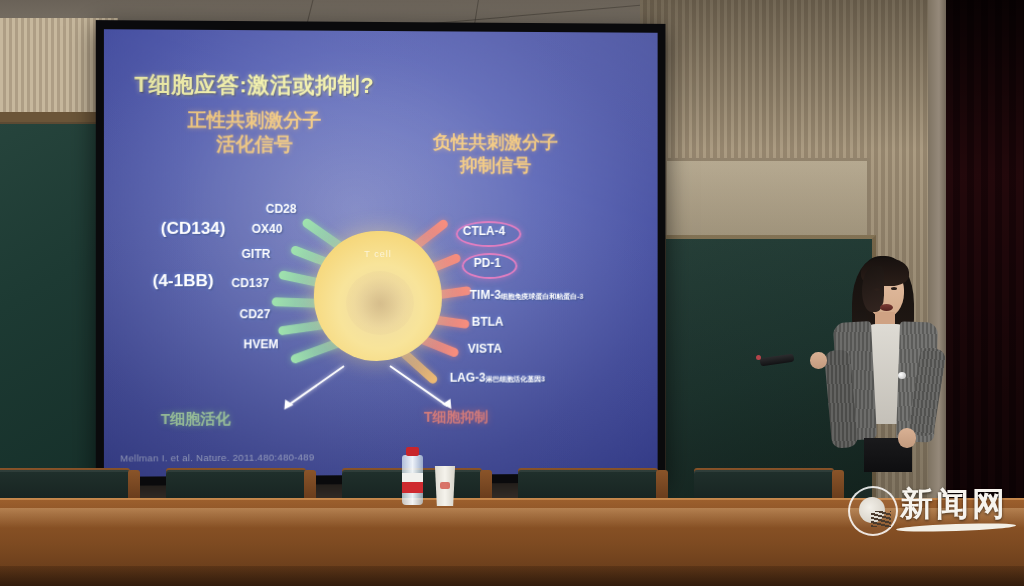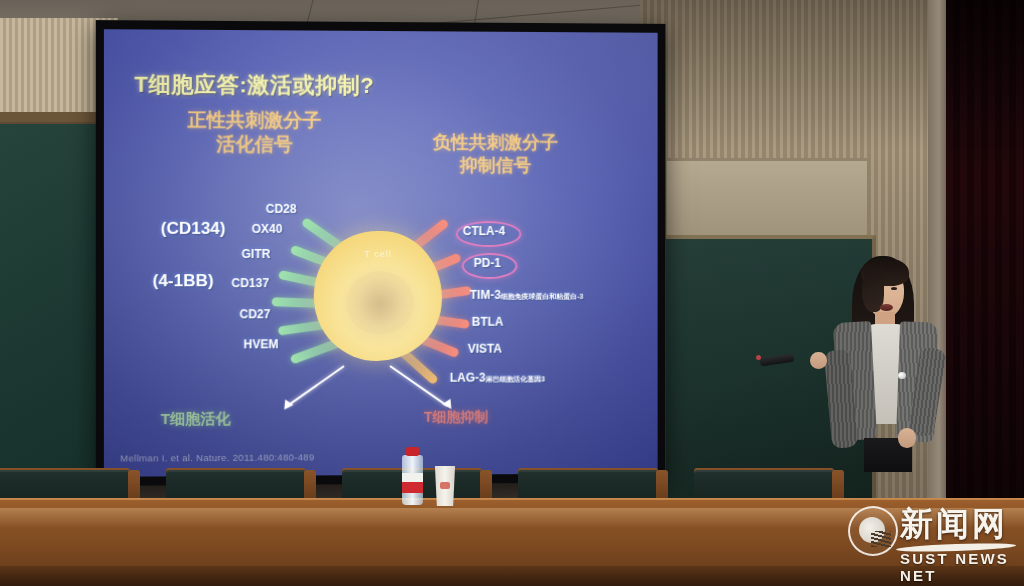--- a/index.html
+++ b/index.html
@@ -147,21 +147,21 @@
     background:linear-gradient(180deg,#d9b194,#c29a7e);}
   .clicker{position:absolute;left:-62px;top:104px;width:34px;height:8px;border-radius:3px;
     background:linear-gradient(180deg,#2c2c2e,#121214);transform:rotate(-8deg);}
   .clicker-dot{position:absolute;left:-66px;top:103px;width:5px;height:5px;border-radius:50%;background:#b4444a;}
   .pin{position:absolute;left:76px;top:120px;width:8px;height:7px;border-radius:50%;
     background:radial-gradient(circle at 35% 35%,#ffffff,#b9b9b9);}
   .skirt{position:absolute;left:42px;top:186px;width:48px;height:34px;
     background:linear-gradient(180deg,#1a1a1c,#0e0e10);}
 
   
-  .wm{position:absolute;left:846px;top:500px;width:172px;height:72px;z-index:30;}
+  .wm{position:absolute;left:846px;top:480px;width:172px;height:72px;z-index:30;}
   .wm-seal{position:absolute;left:2px;top:6px;width:46px;height:46px;border-radius:50%;
     border:2px solid rgba(255,255,255,.85);background:rgba(255,255,255,.04);}
   .wm-seal-in{position:absolute;left:9px;top:9px;width:26px;height:26px;border-radius:50%;
     background:radial-gradient(circle at 40% 40%,#f2efe8,#cfc9be);}
   .wm-seal-bars{position:absolute;left:12px;top:14px;width:20px;height:16px;
     background:repeating-linear-gradient(15deg,#4a3a2c 0 2px,transparent 2px 4px);}
   .wm-cn{position:absolute;left:54px;top:2px;font-size:33px;font-weight:bold;color:#f7f4ee;
     letter-spacing:3px;text-shadow:0 1px 3px rgba(0,0,0,.6);}
   .wm-swoosh{position:absolute;left:50px;top:44px;width:120px;height:7px;background:#f3efe6;
     border-radius:50%;transform:rotate(-2deg);}
@@ -330,16 +330,15 @@
   <div class="cup-logo"></div>
 
   <div class="wm">
     <div class="wm-seal">
       <div class="wm-seal-in">
         <div class="wm-seal-bars"></div>
       </div>
     </div>
     <div class="wm-cn">新闻网</div>
     <div class="wm-swoosh"></div>
-    <div class="wm-en">SUST NEWS NET</div>
   </div>
 
 </div>
 
 </body></html>

